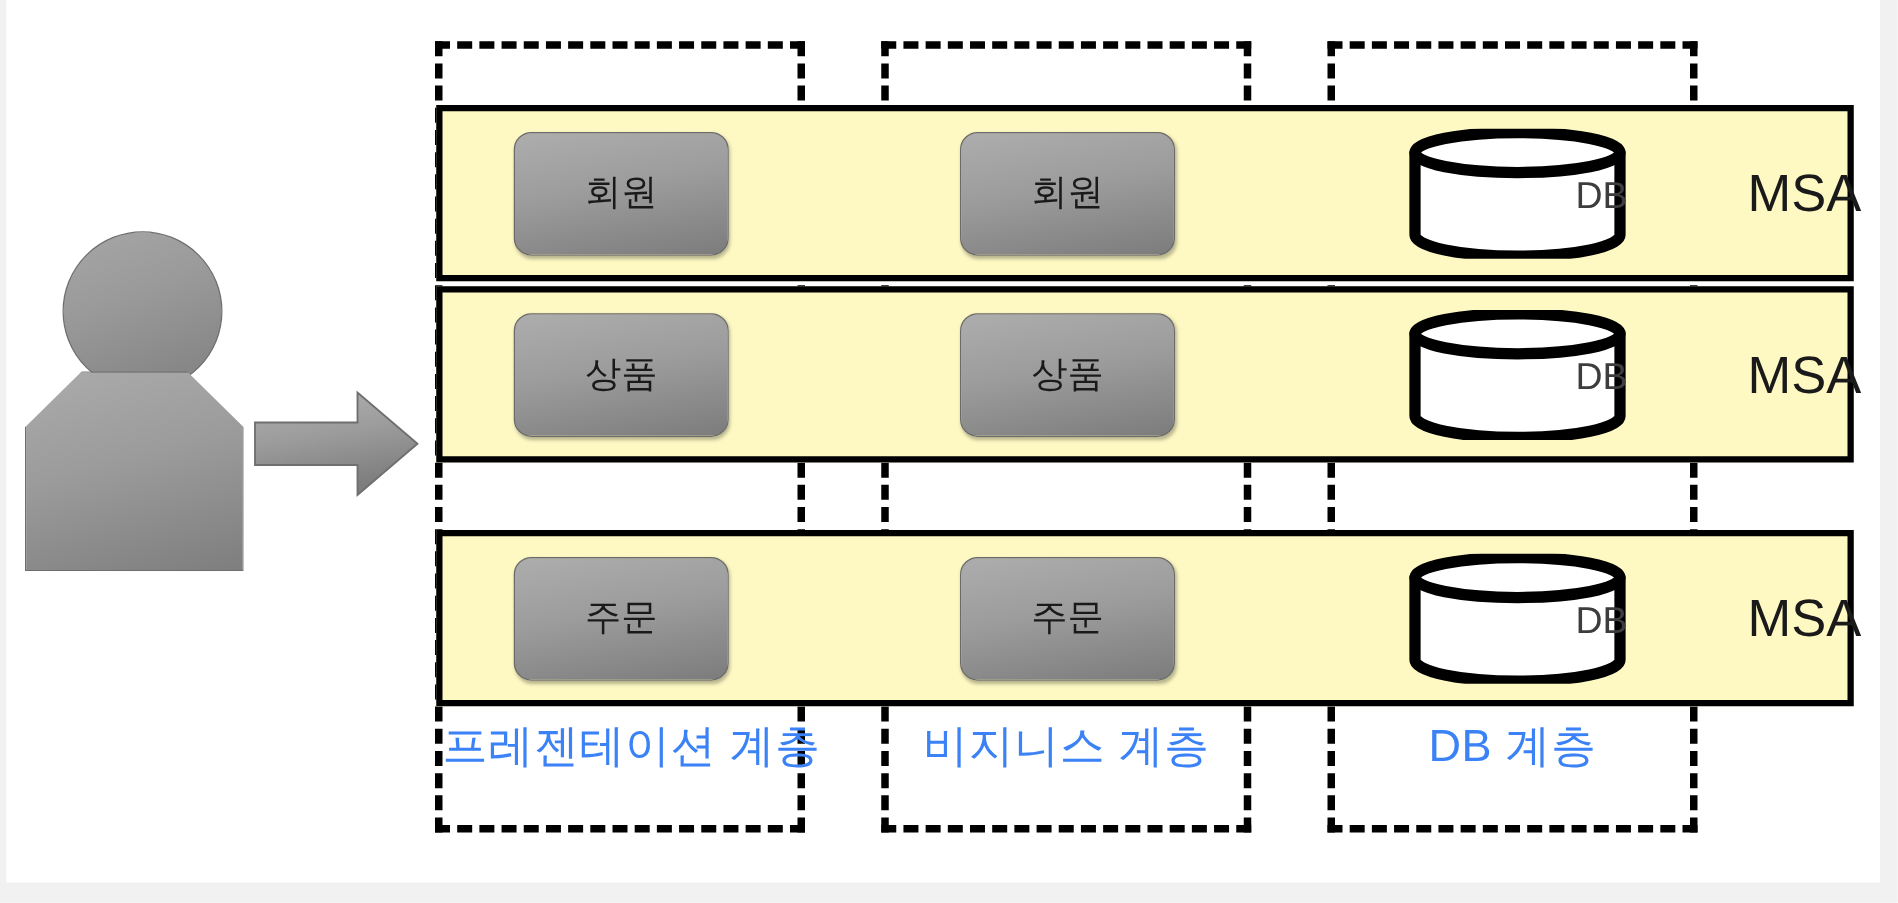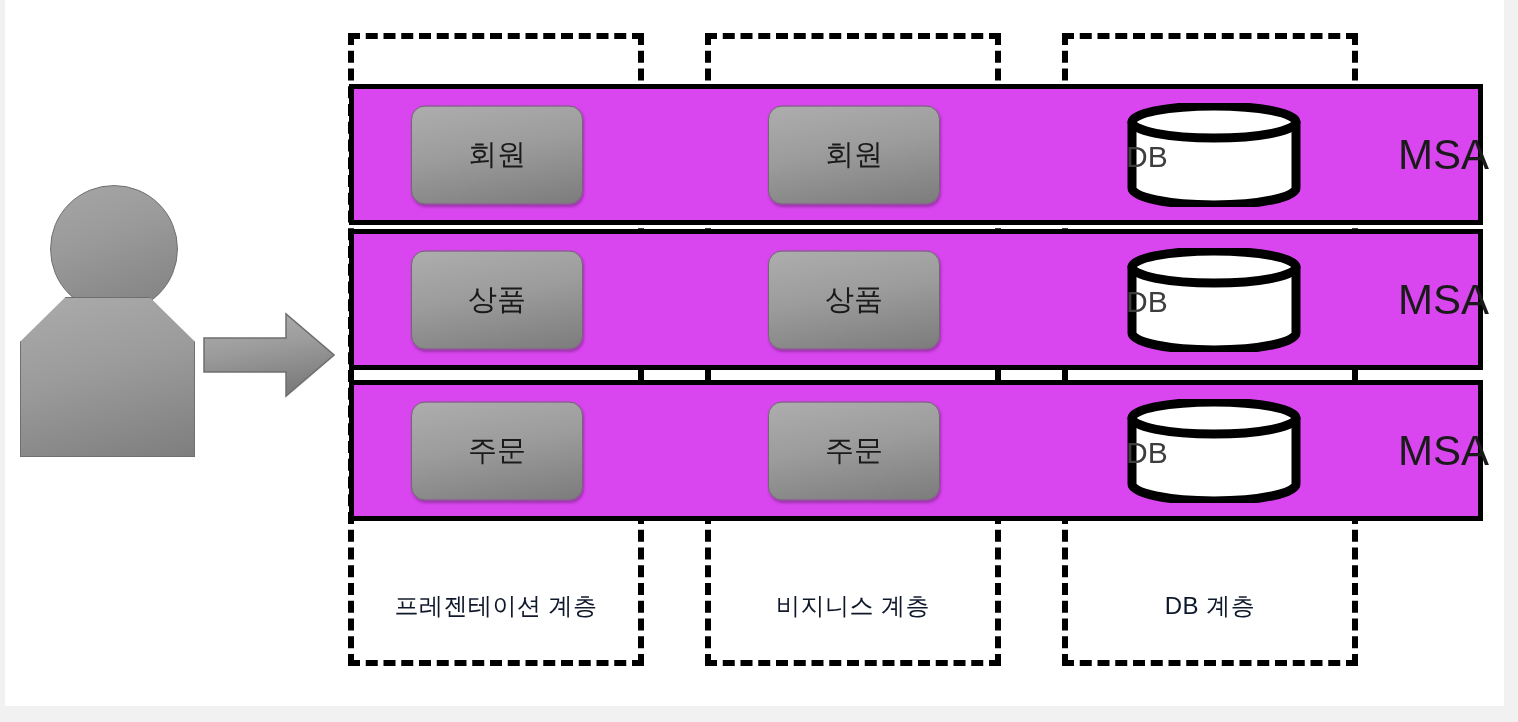--- a/index.html
+++ b/index.html
@@ -72,33 +72,33 @@
     border: 6px dashed #000000;
     box-sizing: border-box;
     background: transparent;
   }
   .layer-label {
     position: absolute;
     left: 0;
     right: 0;
     bottom: 38px;
     text-align: center;
-    font-size: 24px;
-    color: #0f172a;
+    font-size: 36px;
+    color: #3b82f6;
     letter-spacing: 0.5px;
     white-space: nowrap;
   }
 
   
   .msa-row {
     position: absolute;
     left: 344px;
     width: 1134px;
     height: 141px;
-    background: #d946ef;
+    background: #fef9c3;
     border: 5px solid #000000;
     box-sizing: border-box;
   }
 
   .svc-box {
     position: absolute;
     top: 50%;
     transform: translateY(-50%);
     width: 172px;
     height: 99px;
@@ -123,21 +123,21 @@
     left: 772px;
     width: 176px;
     height: 104px;
   }
   .db-cyl svg { display: block; }
   .db-label {
     position: absolute;
     left: 0; right: 0;
     top: 50%;
     transform: translateY(-44%);
-    text-align: left;
+    text-align: right;
     font-size: 30px;
     color: #3d3d3d;
     pointer-events: none;
   }
 
   .msa-text {
     position: absolute;
     left: 1019px;
     top: 50%;
     transform: translateY(-50%);
@@ -202,21 +202,21 @@
     <div class="db-cyl">
       <svg width="176" height="104" viewBox="0 0 176 104">
         <path d="M6,19 L6,85 A82,17 0 0 0 170,85 L170,19 Z" fill="#ffffff" stroke="#000000" stroke-width="9" stroke-linejoin="round"></path>
         <ellipse cx="88" cy="19" rx="82" ry="16" fill="#ffffff" stroke="#000000" stroke-width="9"></ellipse>
       </svg>
       <div class="db-label">DB</div>
     </div>
     <div class="msa-text">MSA</div>
   </div>
 
-  <div class="msa-row" style="top:380px;padding-left:44px;">
+  <div class="msa-row" style="top:424px;padding-left:44px;">
     <div class="svc-box svc-pres">주문</div>
     <div class="svc-box svc-biz">주문</div>
     <div class="db-cyl">
       <svg width="176" height="104" viewBox="0 0 176 104">
         <path d="M6,19 L6,85 A82,17 0 0 0 170,85 L170,19 Z" fill="#ffffff" stroke="#000000" stroke-width="9" stroke-linejoin="round"></path>
         <ellipse cx="88" cy="19" rx="82" ry="16" fill="#ffffff" stroke="#000000" stroke-width="9"></ellipse>
       </svg>
       <div class="db-label">DB</div>
     </div>
     <div class="msa-text">MSA</div>

